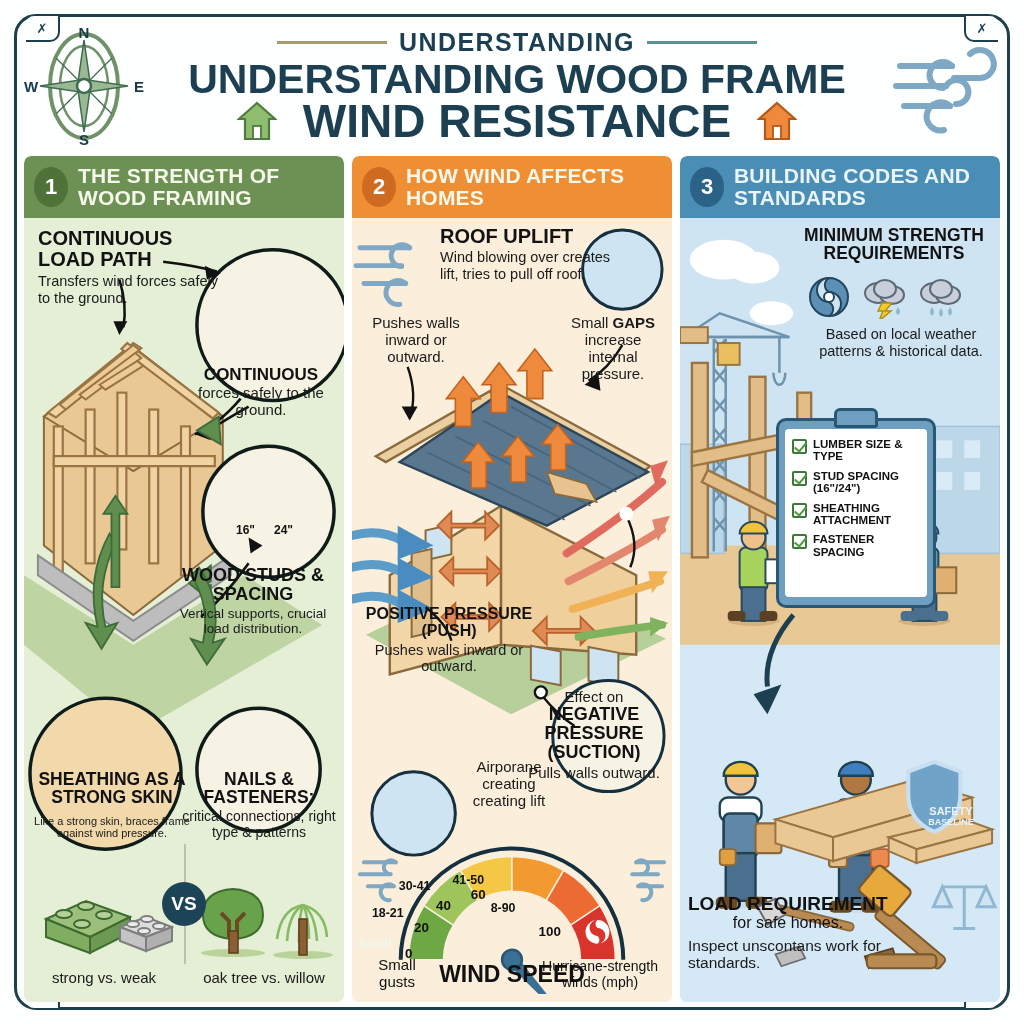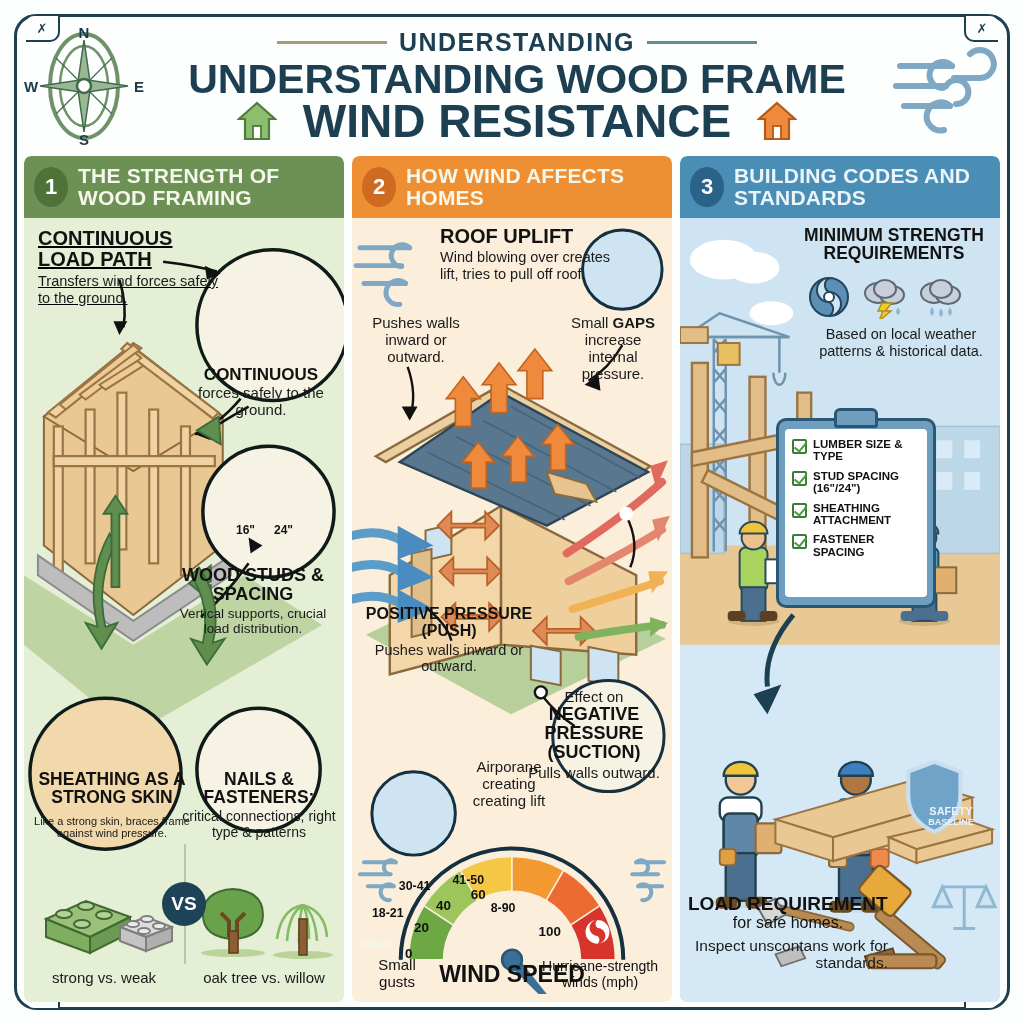--- a/index.html
+++ b/index.html
@@ -105,21 +105,21 @@
   .c2 .col-body { background: #fbeedb; }
   .c3 .col-head { background: #4a8db5; }
   .c3 .badge { background: #2a6288; }
   .c3 .col-body { background: #dbeaf5; }
   .c3 .col-head-title { color: #eaf5fb; }
 
   .hd { font-weight: bold; color: #121212; line-height: 1.05; }
   .bd { color: #1a1a1a; line-height: 1.14; }
 
   
-  .t-clp { position: absolute; left: 14px; top: 10px; width: 180px; text-decoration: underline; }
+  .t-clp { position: absolute; left: 14px; top: 10px; width: 180px; }
   .t-clp .hd { font-size: 20px; }
   .t-clp .bd { font-size: 14.5px; margin-top: 3px; }
   .t-cont { position: absolute; right: 8px; top: 148px; width: 150px; text-align: center; }
   .t-cont .hd { font-size: 17px; }
   .t-cont .bd { font-size: 15px; }
   .t-studs { position: absolute; right: 6px; top: 348px; width: 170px; text-align: center; }
   .t-studs .hd { font-size: 18px; }
   .t-studs .bd { font-size: 13.5px; margin-top: 2px; }
   .t-sheath { position: absolute; left: 8px; top: 552px; width: 160px; text-align: center; }
   .t-sheath .hd { font-size: 17.5px; }
@@ -197,21 +197,21 @@
   .chk:after {
     content: ""; position: absolute; left: 3px; top: -1px;
     width: 5px; height: 10px; border: solid #4d9b3f;
     border-width: 0 2.5px 2.5px 0; transform: rotate(40deg);
   }
   .clip-text { font-size: 11.5px; font-weight: bold; color: #111; line-height: 1.08; }
 
   .t-legal { position: absolute; left: 8px; bottom: 30px; width: 200px; }
   .t-legal .hd { font-size: 19px; }
   .t-legal .sub { font-size: 16px; text-align: center; color: #111; }
-  .t-legal .bd { font-size: 15.5px; margin-top: 5px; text-align: right; }
+  .t-legal .bd { font-size: 15.5px; margin-top: 5px; text-align: left; }
 
   .shield-badge {
     position: absolute; right: 18px; bottom: 150px; width: 62px; height: 72px;
     display: flex; align-items: center; justify-content: center;
     flex-direction: column; color: #e8f3fb; font-weight: bold;
   }
   .shield-badge .s1 { font-size: 11px; }
   .shield-badge .s2 { font-size: 9px; }
 </style>
 </head>

